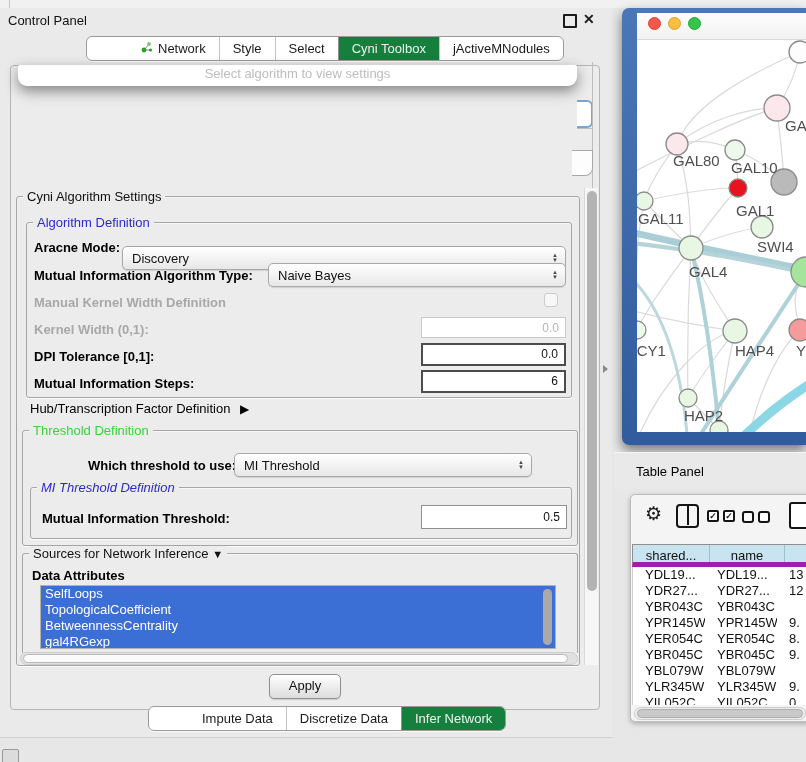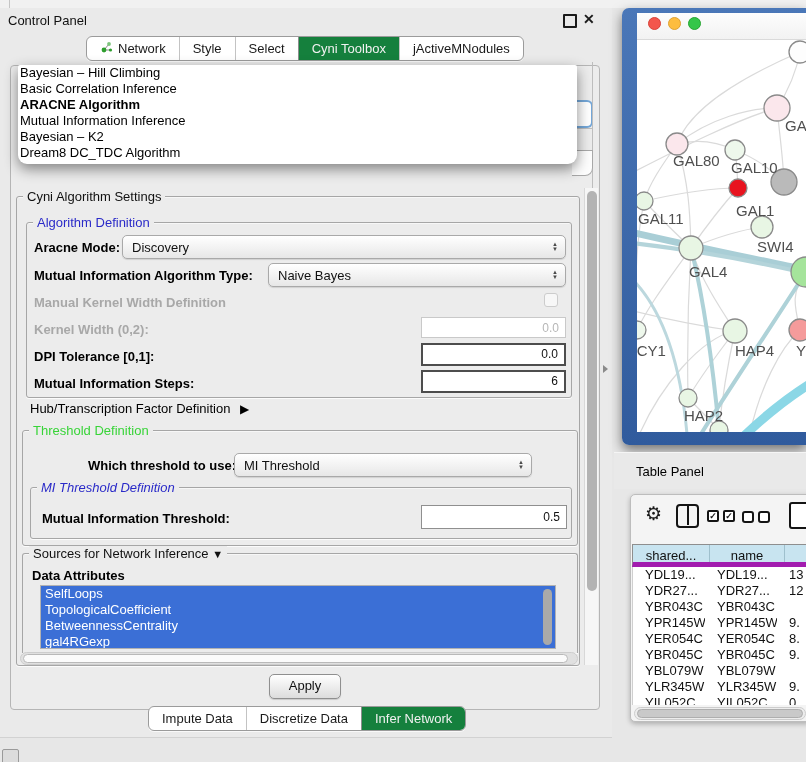--- a/index.html
+++ b/index.html
@@ -3,21 +3,21 @@
 <meta charset="utf-8">
 <style>
   html,body{margin:0;padding:0;}
   body{font-family:"Liberation Sans",sans-serif;}
   #root{position:relative;width:806px;height:762px;background:#e7e7e7;overflow:hidden;}
   .abs{position:absolute;}
   .cp-window{position:absolute;left:0;top:8px;width:612px;height:729px;background:#eaeaea;border-bottom:1px solid #d2d2d2;}
   .titlebar-text{position:absolute;left:8px;top:5px;font-size:13px;color:#111;}
   .float-ico{position:absolute;left:563px;top:6px;width:10px;height:10px;border:2px solid #1a1a1a;border-radius:1px;background:transparent;}
   .close-ico{position:absolute;left:583px;top:3px;font-size:14px;font-weight:bold;color:#1a1a1a;}
-  .seg-group{position:absolute;display:inline-flex;height:23px;border:1px solid #9b9b9b;border-radius:6px;background:#fff;overflow:hidden;box-shadow:0 1px 0 rgba(255,255,255,.7);}
+  .seg-group{position:absolute;display:inline-flex;height:23px;border:1px solid #9b9b9b;border-radius:6px;background:#fff;overflow:hidden;box-shadow:0 1px 0 rgba(255,255,255,.7);padding-left:40px;}
   .seg{font-size:13px;color:#1a1a1a;padding:0 13px;display:flex;align-items:center;gap:5px;border-left:1px solid #c3c3c3;white-space:nowrap;}
   .seg:first-child{border-left:none;}
   .seg.sel{background:#15803d;color:#f1f1f1;border-left-color:#8d8d8d;}
   .main-panel{position:absolute;left:10px;top:57px;width:590px;height:645px;background:#ececec;border:1px solid #b5b5b5;border-radius:4px;box-sizing:border-box;}
   .grp{position:absolute;border:1px solid #a6a6a6;border-radius:3px;box-shadow:0 1px 0 rgba(255,255,255,.8), inset 0 1px 0 rgba(255,255,255,.6);}
   .grp-title{position:absolute;top:-8px;left:6px;background:#ececec;padding:0 4px;font-size:13px;line-height:15px;color:#111;white-space:nowrap;}
   .t-blue{color:#2a2ac8;}
   .t-green{color:#38d438;}
   .lbl{position:absolute;font-size:13px;color:#000000;white-space:nowrap;}
   .lbl-b{font-weight:bold;}
@@ -100,41 +100,41 @@
 
     <div class="grp" style="left:16px;top:188px;width:562px;height:468px;">
       <span class="grp-title">Cyni Algorithm Settings</span>
     </div>
 
     <div class="grp" style="left:26px;top:214px;width:544px;height:174px;">
       <span class="grp-title t-blue">Algorithm Definition</span>
     </div>
 
     <div class="lbl lbl-b" style="left:34px;top:232px;">Aracne Mode:</div>
-    <div class="combo" style="left:122px;top:227px;width:444px;height:24px;">
+    <div class="combo" style="left:122px;top:238px;width:444px;height:24px;">
       <span>Discovery</span>
       <span class="spinner">
           <span>▲</span>
           <span>▼</span>
         </span>
     </div>
 
     <div class="lbl lbl-b" style="left:34px;top:260px;">Mutual Information Algorithm Type:</div>
     <div class="combo" style="left:268px;top:255px;width:298px;height:24px;">
       <span>Naive Bayes</span>
       <span class="spinner">
           <span>▲</span>
           <span>▼</span>
         </span>
     </div>
 
     <div class="lbl lbl-dis" style="left:34px;top:287px;">Manual Kernel Width Definition</div>
     <div class="chk" style="left:544px;top:285px;"></div>
 
-    <div class="lbl lbl-dis" style="left:34px;top:314px;">Kernel Width (0,2):</div>
+    <div class="lbl lbl-dis" style="left:34px;top:314px;">Kernel Width (0,1):</div>
     <div class="tf dis" style="left:421px;top:309px;width:145px;height:21px;">0.0</div>
 
     <div class="lbl lbl-b" style="left:34px;top:341px;">DPI Tolerance [0,1]:</div>
     <div class="tf strong" style="left:421px;top:335px;width:145px;height:23px;line-height:19px;">0.0</div>
 
     <div class="lbl lbl-b" style="left:34px;top:368px;">Mutual Information Steps:</div>
     <div class="tf strong" style="left:421px;top:362px;width:145px;height:23px;line-height:19px;">6</div>
 
     <div class="lbl" style="left:30px;top:393px;">
       <span>Hub/Transcription Factor Definition</span>
@@ -185,28 +185,21 @@
         </div>
         <div class="seg">
           <span>Discretize Data</span>
         </div>
         <div class="seg sel">
           <span>Infer Network</span>
         </div>
       </div>
 
     <div class="dd">
-      <div id="dd-items">
-          <div class="dd-item">Bayesian – Hill Climbing</div>
-          <div class="dd-item">Basic Correlation Inference</div>
-          <div class="dd-item sel">ARACNE Algorithm</div>
-          <div class="dd-item">Mutual Information Inference</div>
-          <div class="dd-item">Bayesian – K2</div>
-          <div class="dd-item">Dream8 DC_TDC Algorithm</div>
-        </div>
+      <div class="dd-head">Select algorithm to view settings</div>
     </div>
   </div>
 
   <div class="abs" style="left:603px;top:365px;width:0;height:0;border-top:4px solid transparent;border-bottom:4px solid transparent;border-left:5px solid #8a8a8a;"></div>
 
   <div class="net-window">
     <div class="net-inner">
       <div class="net-titlebar">
         <div class="tl" style="left:11px;background:#f3564c;border:1px solid #d84339;"></div>
         <div class="tl" style="left:31px;background:#fdbd3f;border:1px solid #dfa133;"></div>

